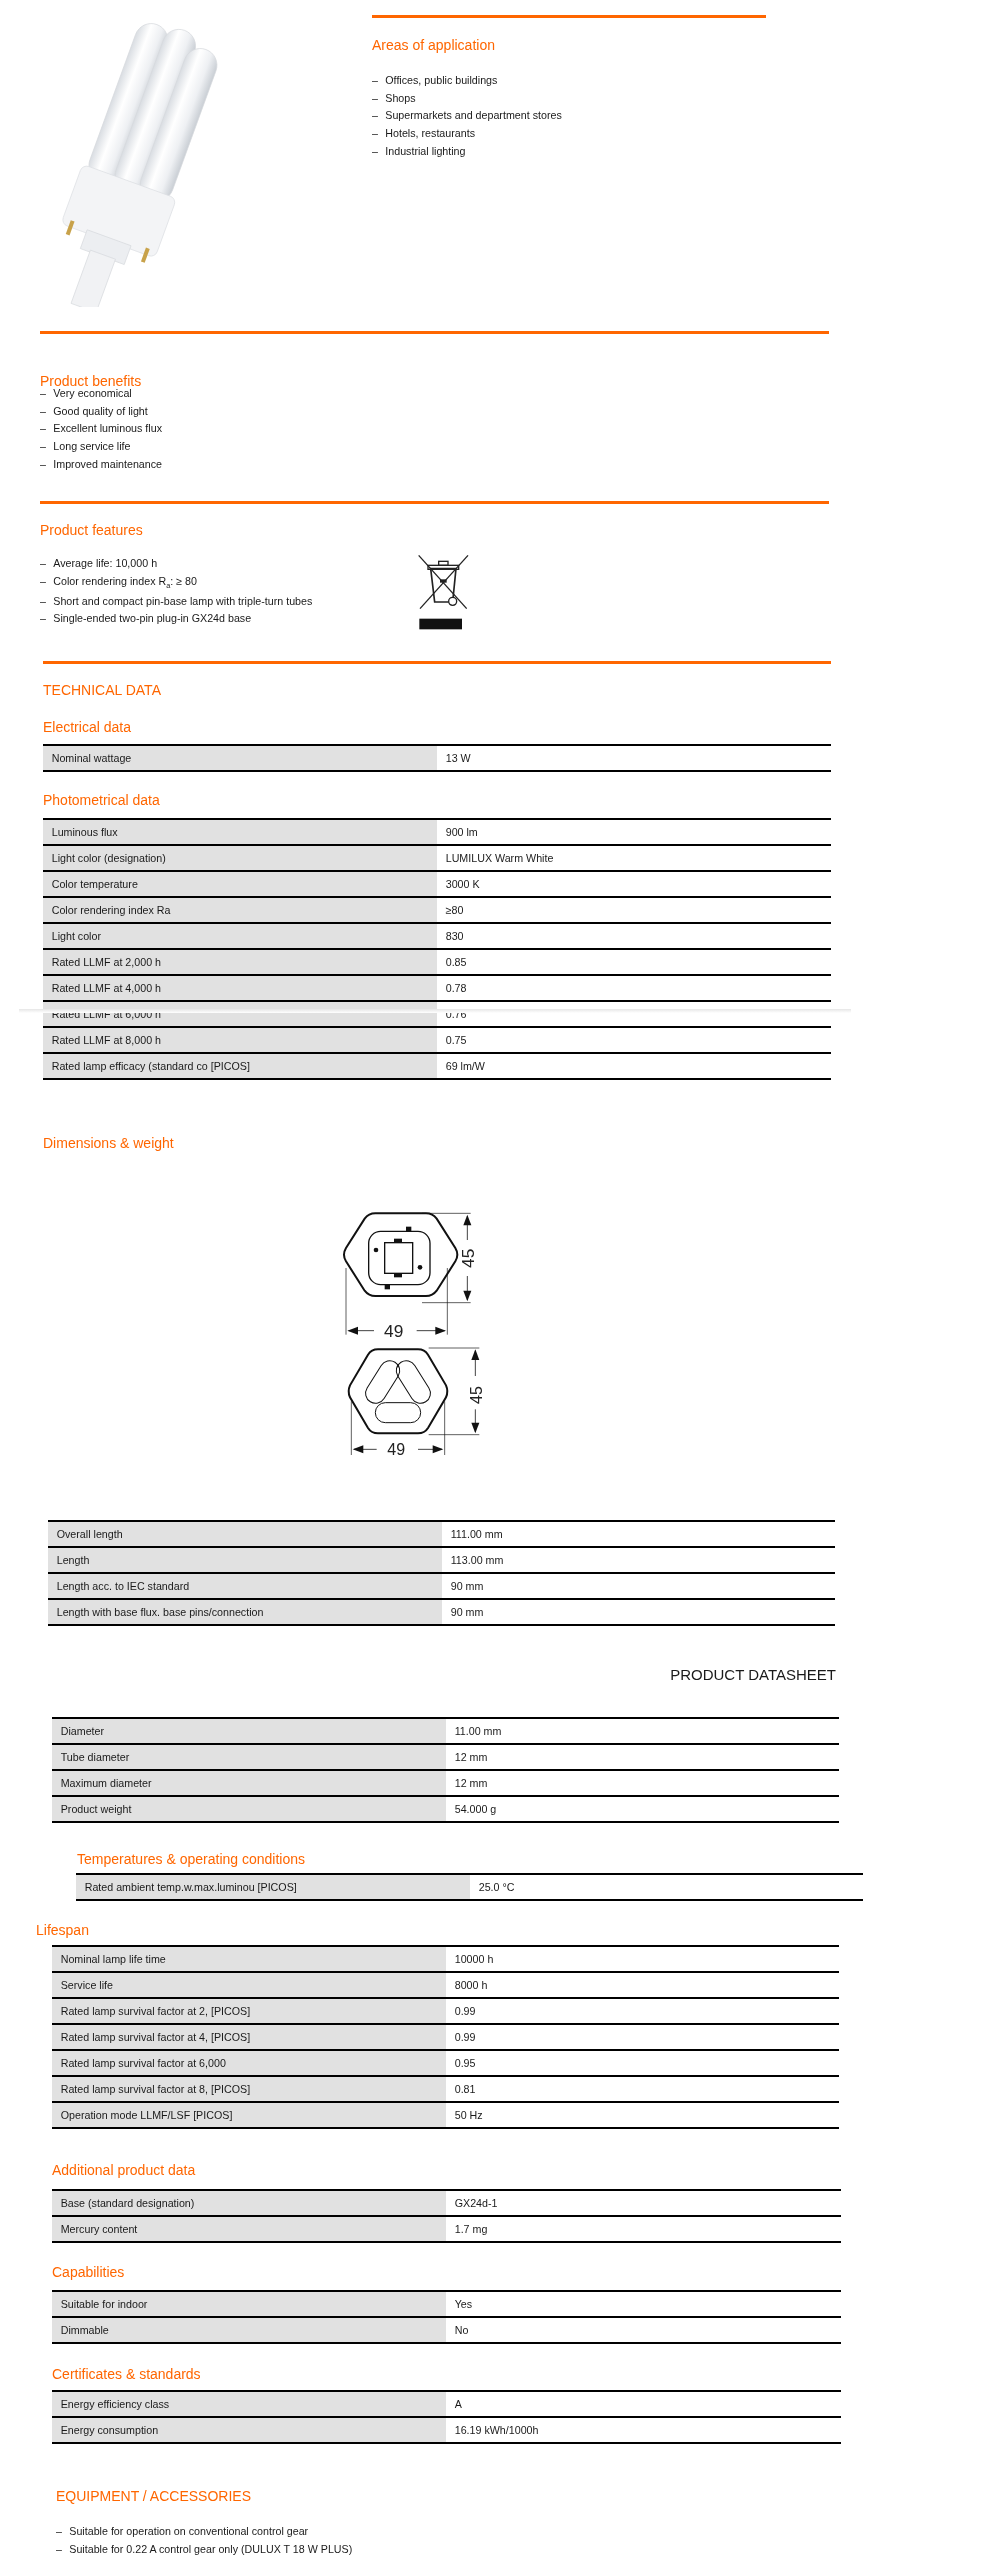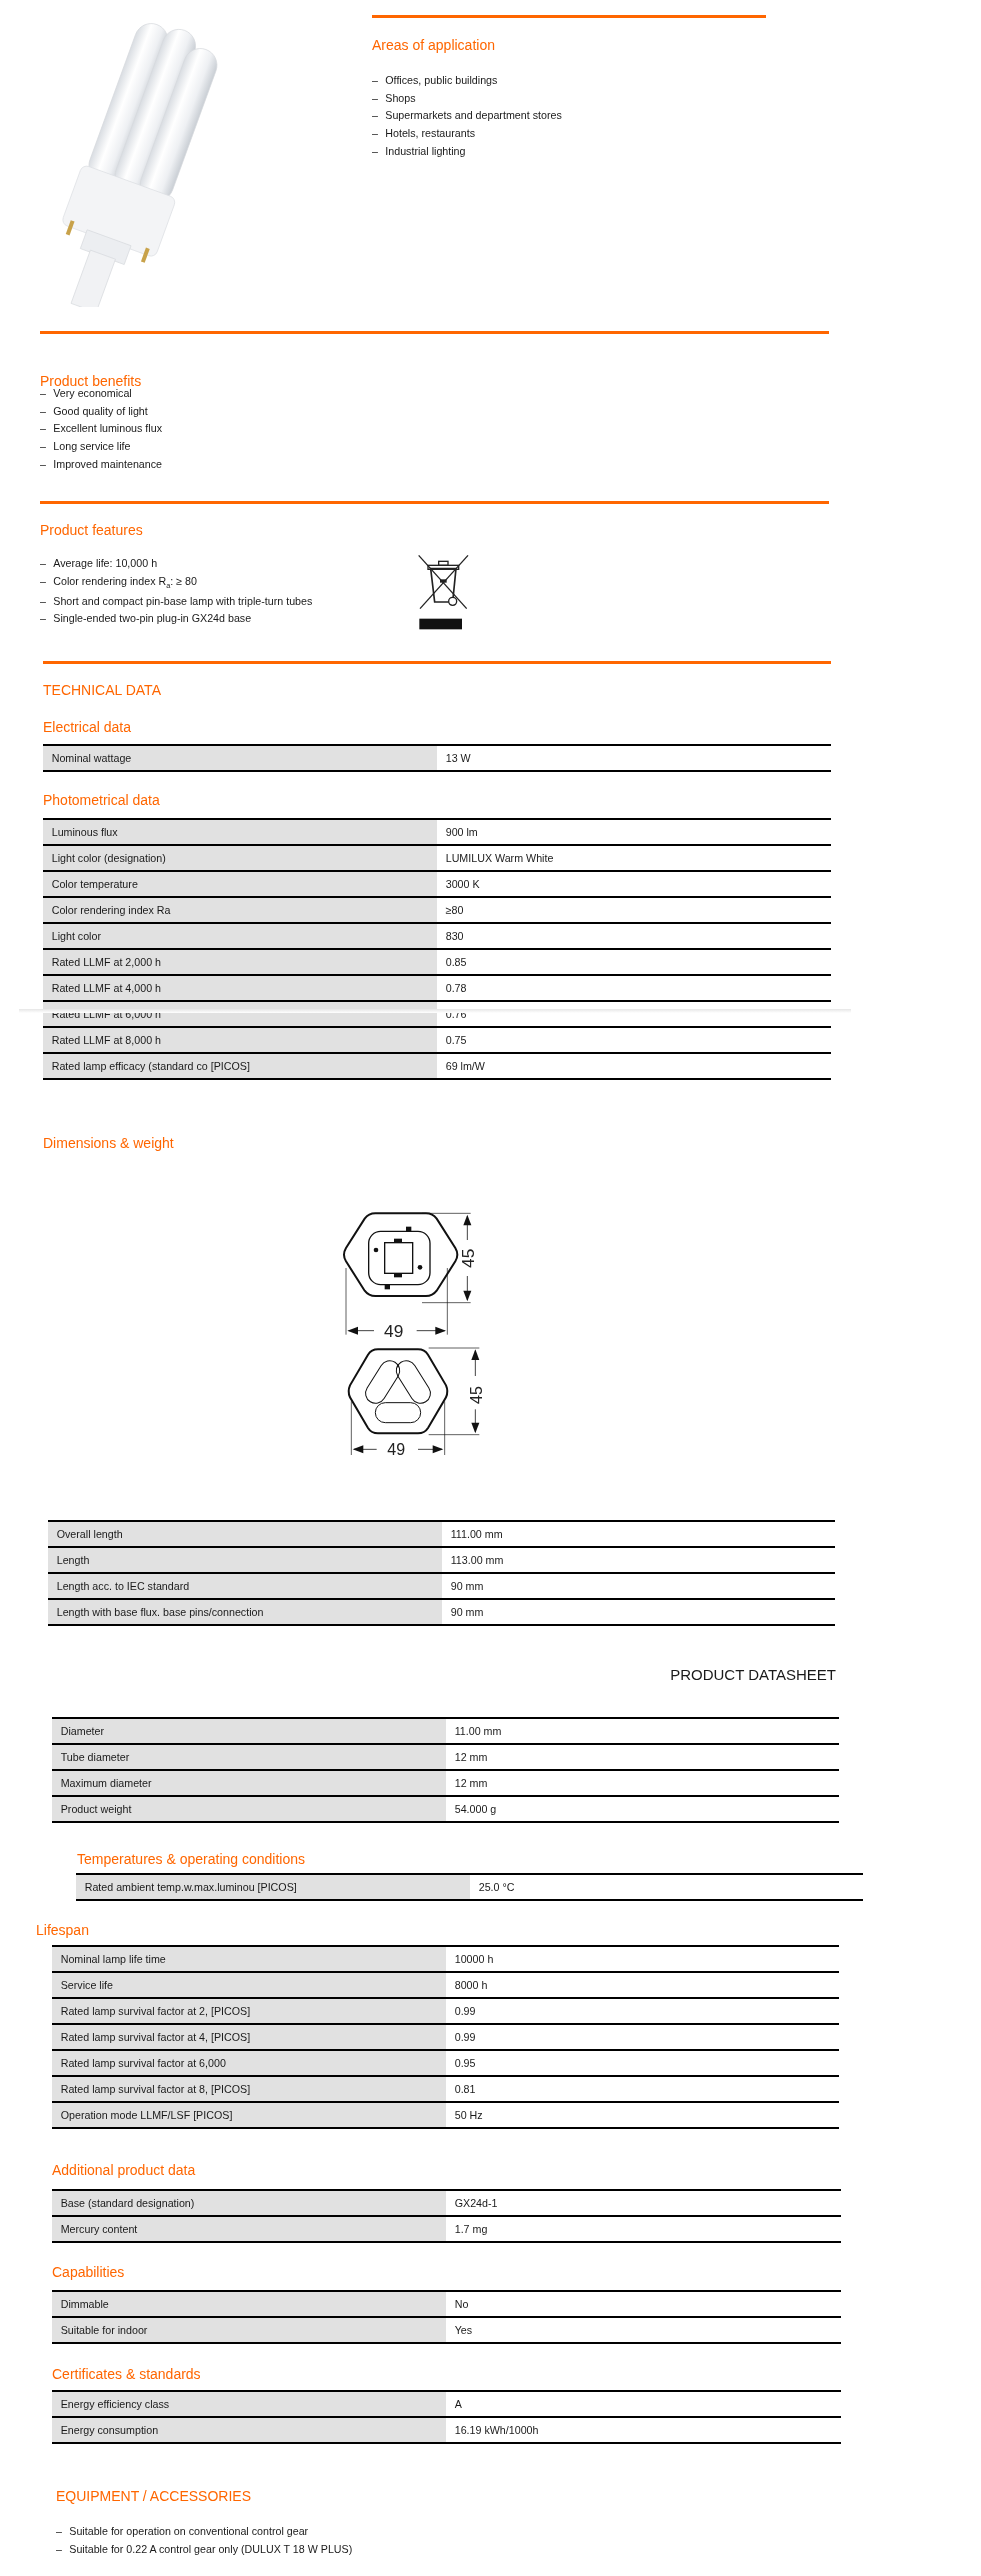--- a/index.html
+++ b/index.html
@@ -330,26 +330,26 @@
   </table>
 
 <div class="h-orange" style="left:52px;top:2264px;">Capabilities</div>
 <table class="spec" style="left:52px;top:2290px;width:789px;">
   <colgroup>
       <col style="width:394px">
       <col>
     </colgroup>
   <tbody>
       <tr>
+        <td class="lbl">Suitable for indoor</td>
+        <td class="val">Yes</td>
+      </tr>
+  <tr>
         <td class="lbl">Dimmable</td>
         <td class="val">No</td>
-      </tr>
-  <tr>
-        <td class="lbl">Suitable for indoor</td>
-        <td class="val">Yes</td>
       </tr>
 </tbody>
   </table>
 
 <div class="h-orange" style="left:52px;top:2366px;">Certificates &amp; standards</div>
 <table class="spec" style="left:52px;top:2390px;width:789px;">
   <colgroup>
       <col style="width:394px">
       <col>
     </colgroup>

